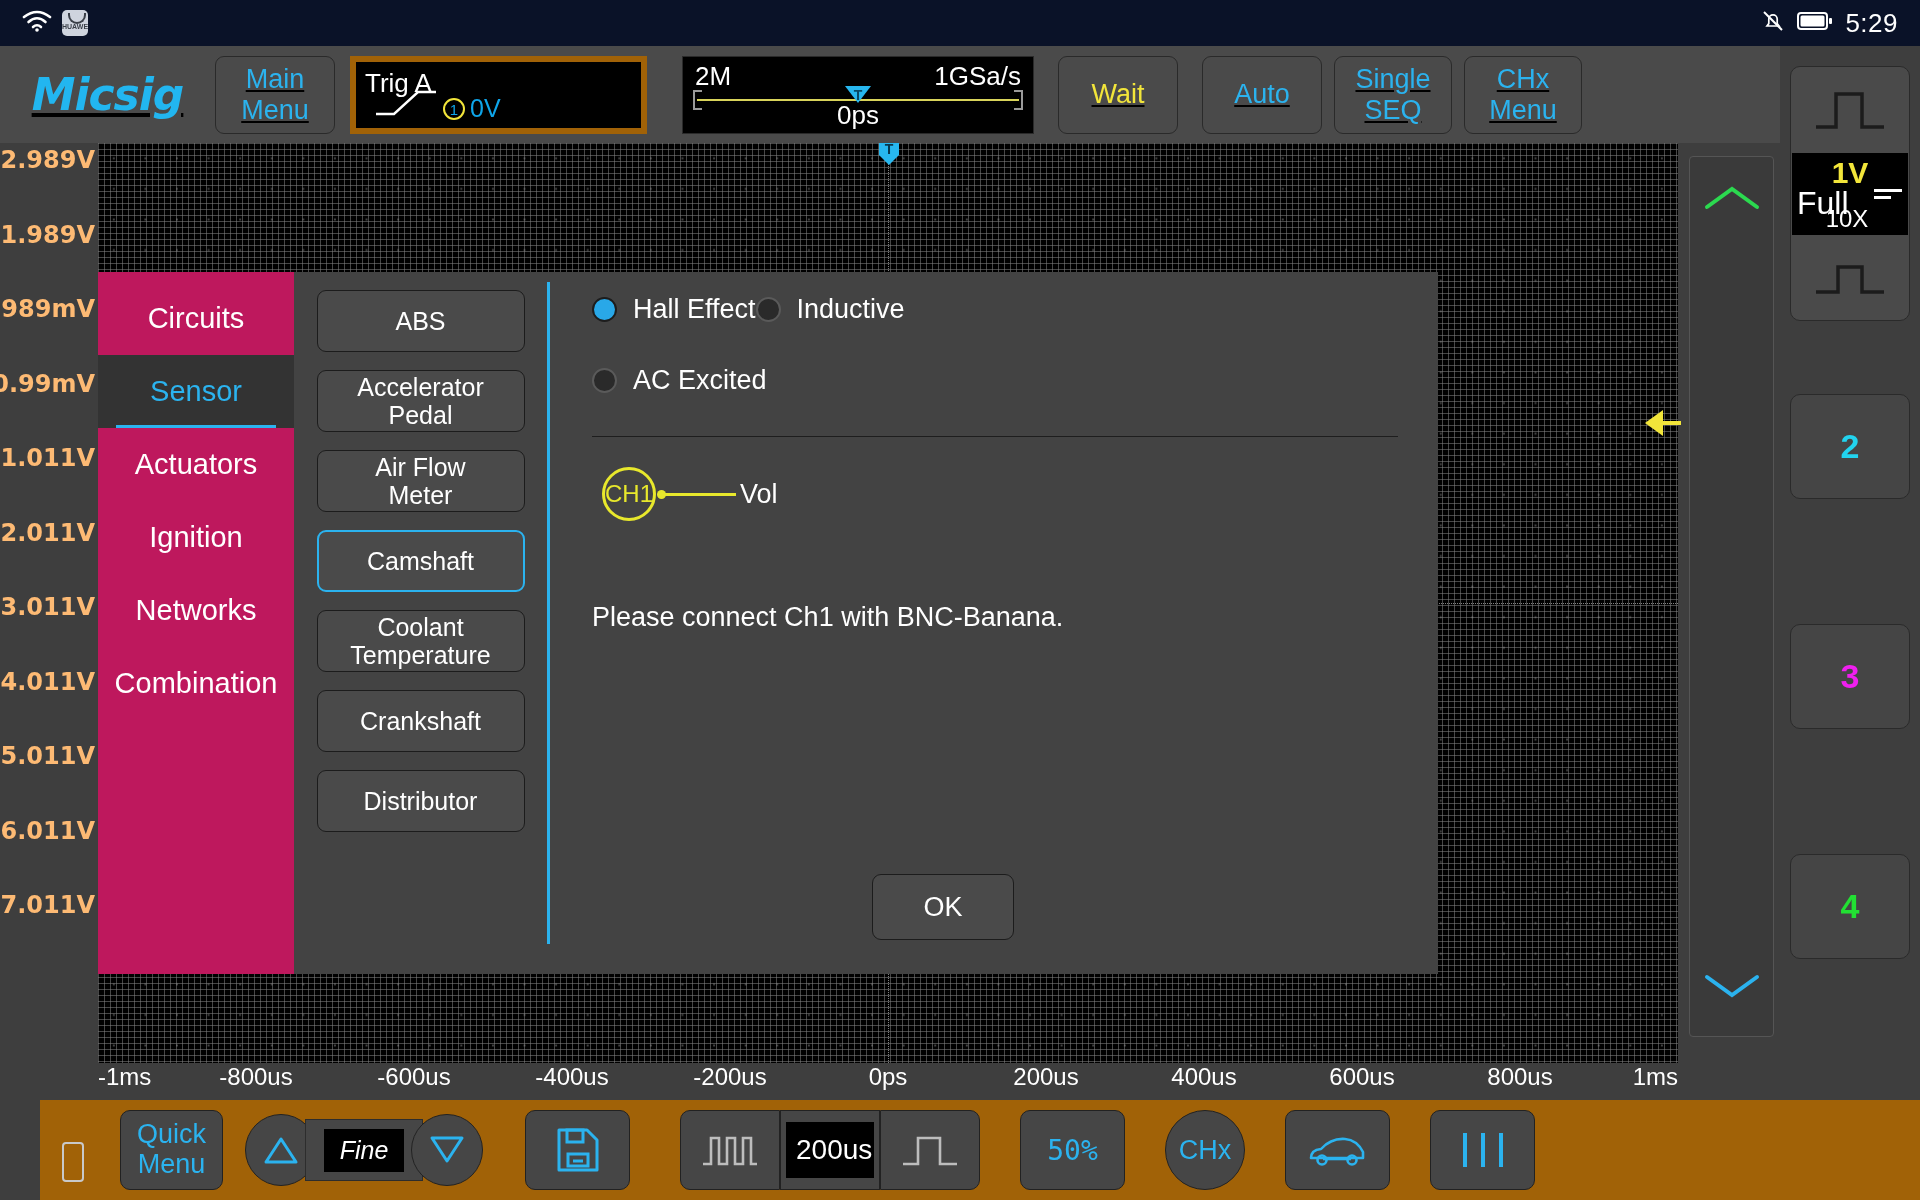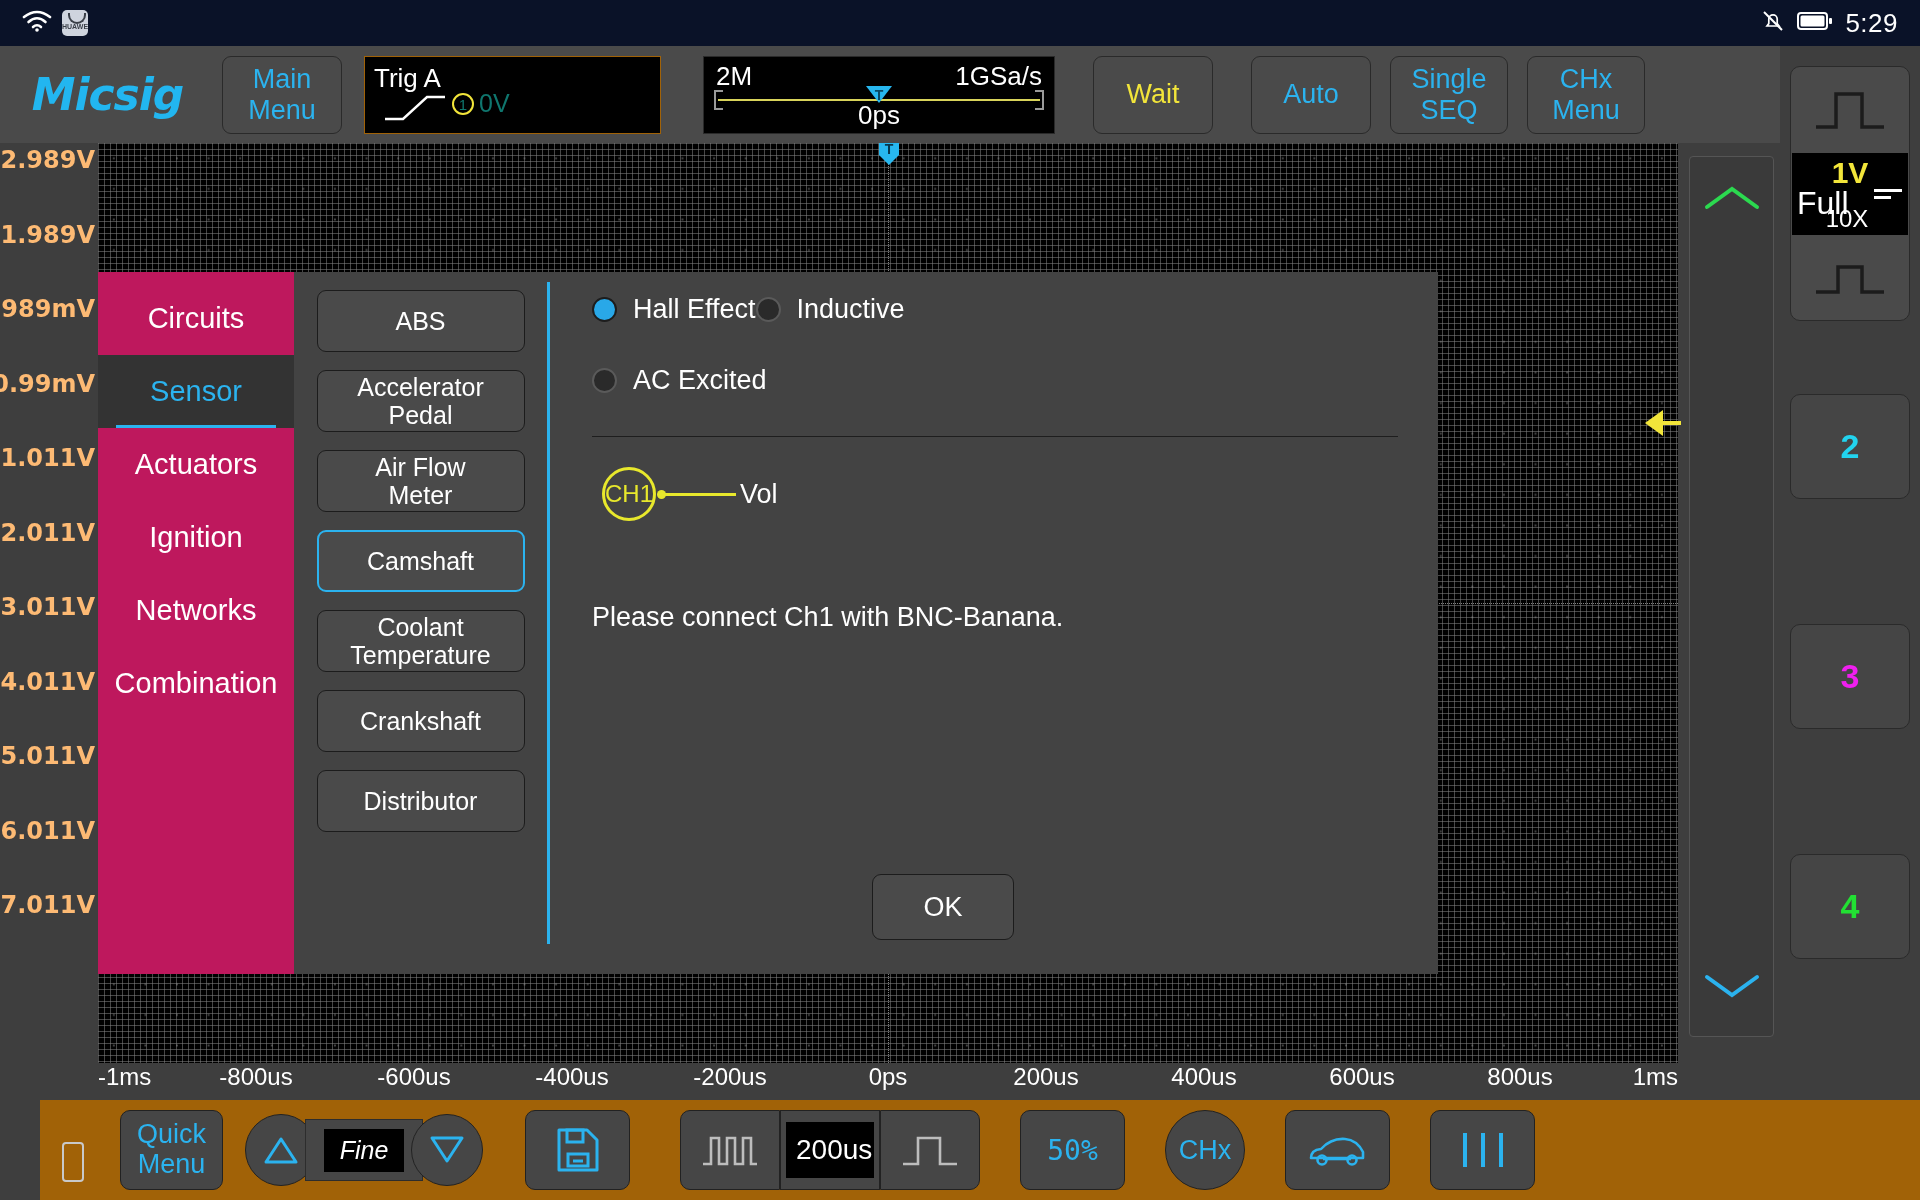--- a/index.html
+++ b/index.html
@@ -26,45 +26,45 @@
     line-height: 34px; position: relative; overflow: hidden;
   }
   .huawei-badge::before{
     content:""; position:absolute; left:6px; top:3px; width:14px; height:9px;
     border:2px solid #3a3f48; border-top:none; border-radius:0 0 10px 10px;
   }
 
   
   .toolbar {
     position: absolute; left: 0; top: 46px; width: 1920px; height: 97px;
-    background: #4a4a4a; display: flex; align-items: center; gap: 7px;
+    background: #4a4a4a; display: flex; align-items: center; gap: 0; text-decoration: underline;
   }
   .brand {
     width: 215px; text-align: center; color: #22b6f0; font-size: 44px;
     font-weight: bold; font-style: italic; letter-spacing: -1px;
     font-family: "DejaVu Sans", sans-serif;
   }
   .tbtn {
     background: #4a4a4a; border: 1px solid #2a2a2a; border-radius: 9px;
     color: #2bb3ef; font-size: 27px; text-align: center; line-height: 1.12;
     display: flex; align-items: center; justify-content: center;
     height: 78px; cursor: pointer;
   }
   .tbtn.main-menu { width: 120px; margin-right: 15px; }
   .tbtn.wait   { width: 120px; color: #f2e53a; }
   .tbtn.auto   { width: 120px; }
   .tbtn.single { width: 118px; margin-left: 12px; }
   .tbtn.chxm   { width: 118px; margin-left: 12px; }
 
   .trigbox {
-    width: 297px; height: 78px; background: #000; border: 1px solid #a16207;
+    width: 297px; height: 78px; background: #000; border: 6px solid #a16207;
     position: relative; color: #fff;
   }
   .trig-label { position: absolute; left: 9px; top: 6px; font-size: 26px; }
-  .trig-level { position: absolute; left: 87px; top: 32px; font-size: 25px; color: #0f766e; white-space: nowrap;}
+  .trig-level { position: absolute; left: 87px; top: 32px; font-size: 25px; color: #0ea5e9; white-space: nowrap;}
   .trig-circ {
     display:inline-block; width: 22px; height: 22px; border: 2px solid #f2e53a;
     border-radius: 50%; font-size: 15px; line-height: 19px; text-align: center;
     vertical-align: 2px; margin-right: 5px;
   }
   .trig-slope { position: absolute; left: 18px; bottom: 8px; }
 
   .acqbox {
     width: 352px; height: 78px; background: #000; border: 1px solid #2a2a2a;
     position: relative; color: #fff; margin-left: 35px;

